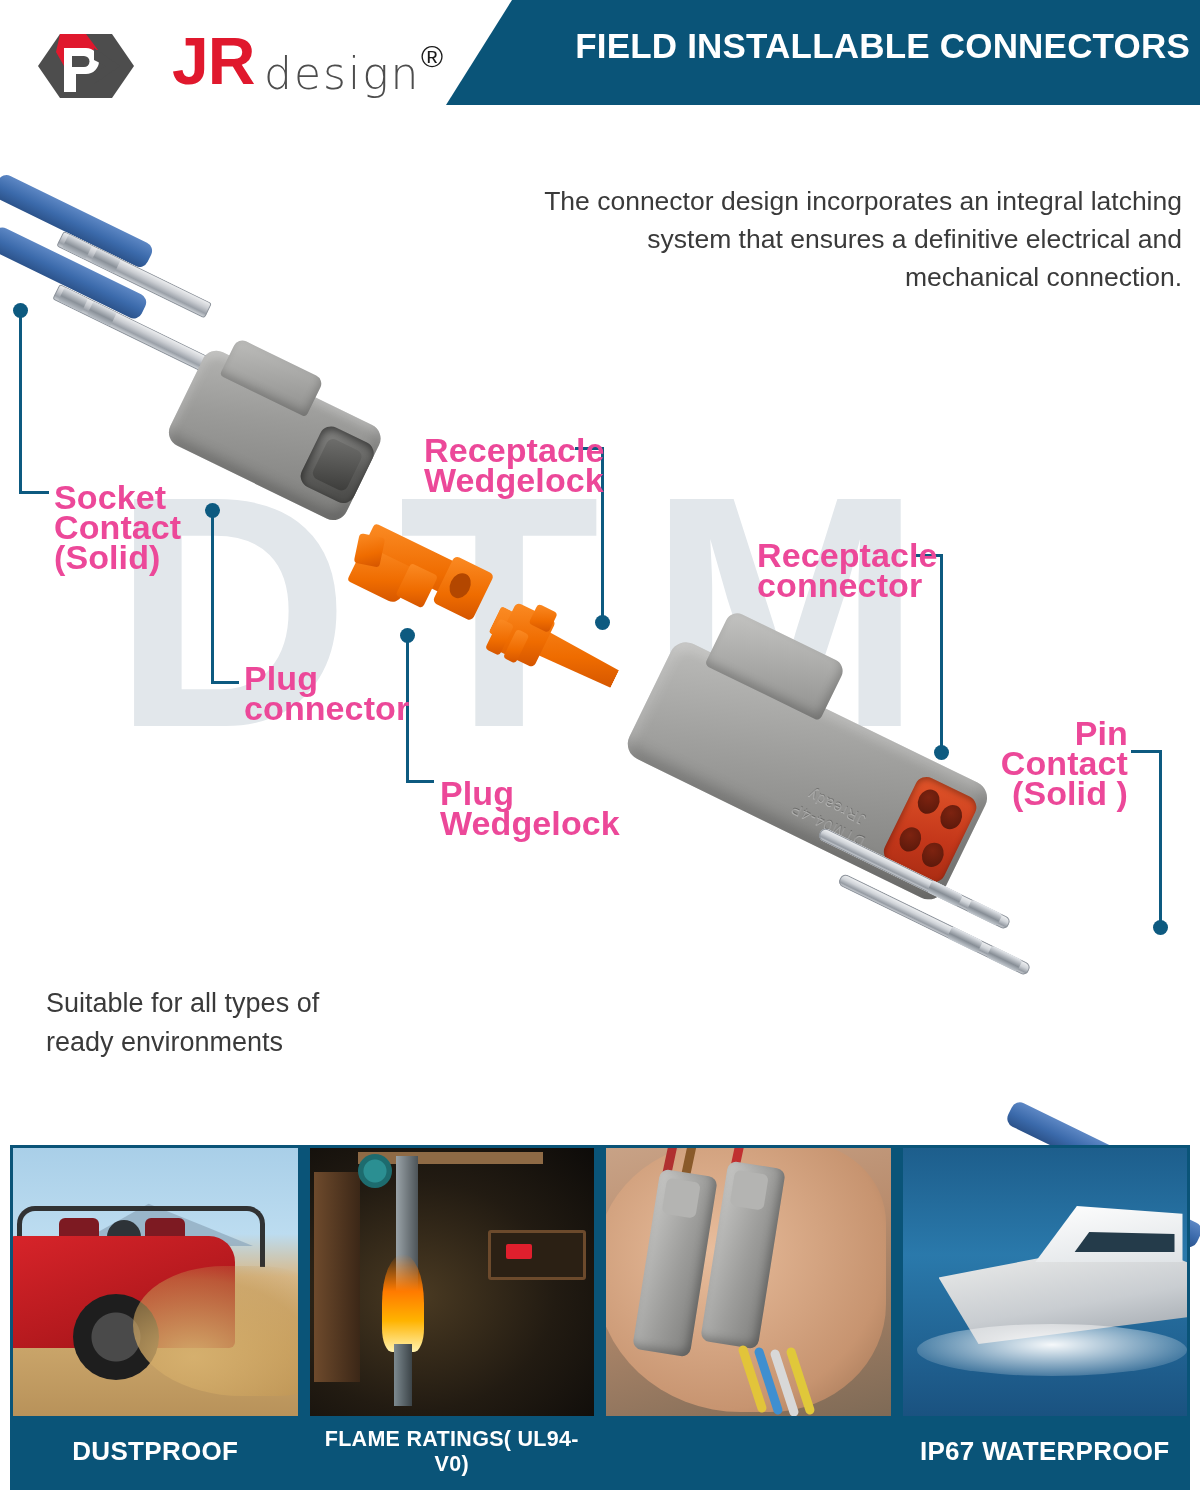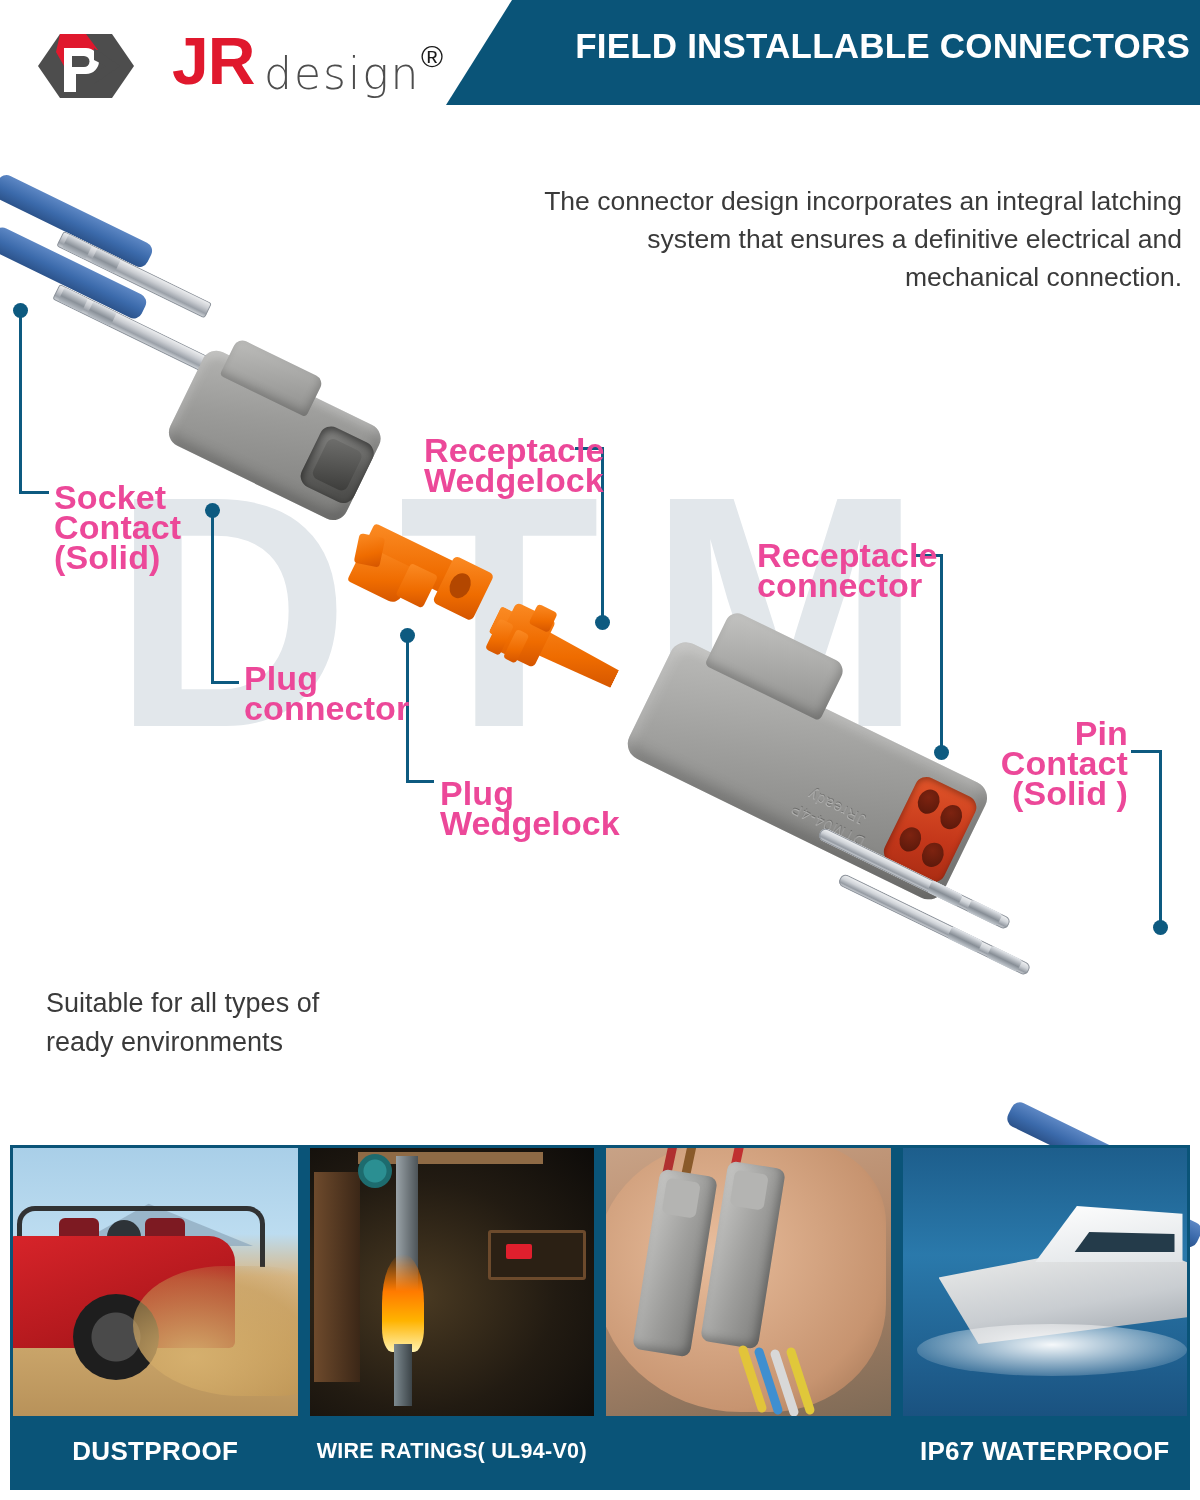--- a/index.html
+++ b/index.html
@@ -403,21 +403,21 @@
             <div class="wallL"></div>
             <div class="arm"></div>
             <div class="gear"></div>
             <div class="bar"></div>
             <div class="meter"></div>
               <div class="led"></div>
             <div class="flame"></div>
             <div class="burner"></div>
           </div>
         </div>
-        <div class="tile-caption cap-sm">WIRE RATINGS( UL94-V0)</div>
+        <div class="tile-caption cap-sm">FLAME RATINGS( UL94-V0)</div>
       </div>
 
       <div class="tile">
         <div class="tile-photo">
           <div class="ph3">
             <div class="hand"></div>
             <div class="wr" style="left:58px;top:-14px;background:#b03030;transform:rotate(12deg);"></div>
             <div class="wr" style="left:78px;top:-18px;background:#8a5a2a;transform:rotate(12deg);"></div>
             <div class="wr" style="left:126px;top:-20px;background:#c03030;transform:rotate(12deg);"></div>
             <div class="cn cn1">

